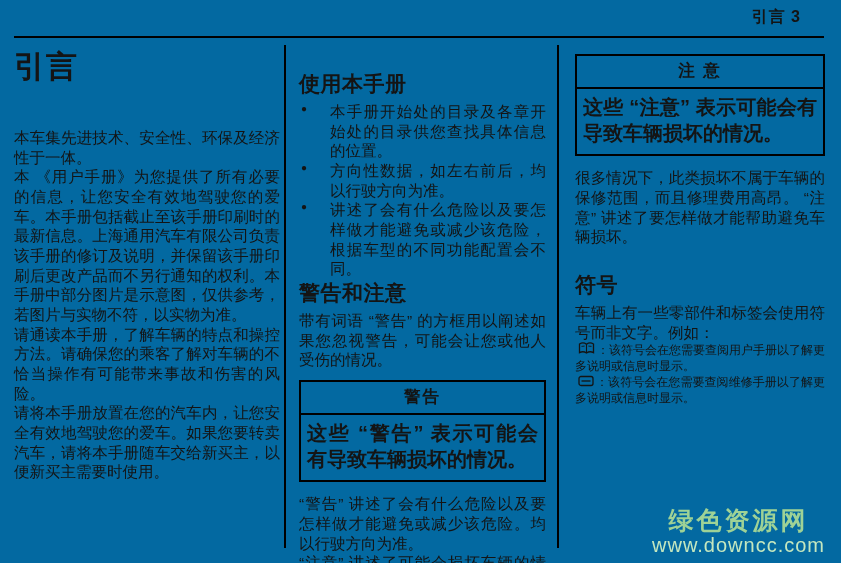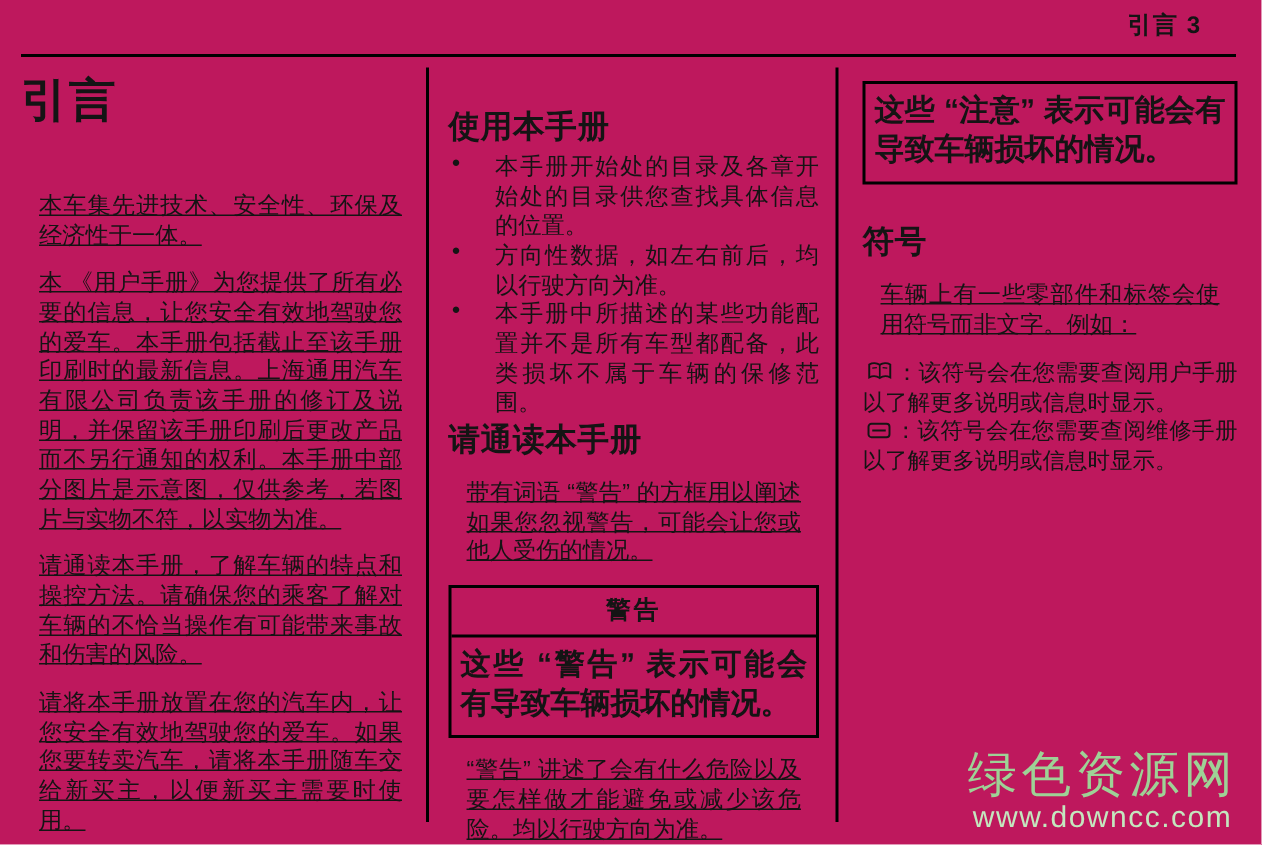--- a/index.html
+++ b/index.html
@@ -2,21 +2,21 @@
 <html><head>
 <meta charset="utf-8">
 <style>
   * { margin:0; padding:0; box-sizing:border-box; }
   html,body { background:#ffffff; }
   body {
     width:841px; height:563px; position:relative; overflow:hidden;
     font-family:"Liberation Sans","DejaVu Sans",sans-serif;
     color:#141414;
   }
-  .page { position:absolute; inset:0; background:#be185d; }
+  .page { position:absolute; inset:0; background:#0369a1; }
 
   
   .page-header {
     position:absolute; top:7px; right:40px;
     font-size:16px; font-weight:bold; letter-spacing:1px;
   }
   .top-rule {
     position:absolute; top:36px; left:14px; width:810px; height:2px;
     background:#000;
   }
@@ -28,21 +28,21 @@
 
   
   .col { position:absolute; top:44px; }
   .col-1 { left:14px;  width:266px; }
   .col-2 { left:299px; width:247px; }
   .col-3 { left:575px; width:250px; }
 
   .doc-title { font-size:31px; font-weight:bold; letter-spacing:1px; margin:2px 0 40px 0; }
 
   .body-text { font-size:15.5px; line-height:1.27; text-align:justify; }
-  .body-text p { margin:12px;text-decoration:underline; }
+  .body-text p { margin:0; }
 
   h2.section-heading { font-size:21px; font-weight:bold; margin:0 0 4px 0; letter-spacing:0.5px; }
 
   
   .bullet-list { margin:2px 0 0 0; }
   .bullet-item { position:relative; padding-left:31px; font-size:15.5px; line-height:1.27; text-align:justify; }
   .bullet-item::before { content:"●"; position:absolute; left:2px; top:1px; font-size:10px; }
 
   
   .alert-box { border:2px solid #000; margin:10px 0 12px 0; }
@@ -52,26 +52,26 @@
   }
   .alert-box .alert-body {
     font-weight:bold; font-size:20px; line-height:1.28;
     padding:6px 6px 8px 6px; text-align:justify;
   }
 
   .mt-sect { margin-top:20px; }
   .mt-para { margin-top:12px; }
 
   
-  .symbol-item { font-size:15px; line-height:1.27; text-align:justify; }
+  .symbol-item { font-size:12px; line-height:1.27; text-align:justify; }
   .sym-icon { display:inline-block; vertical-align:-1px; margin:0 2px 0 3px; }
 
   
   .watermark { position:absolute; right:16px; bottom:6px; text-align:center; }
-  .watermark .wm-title { font-size:33px; font-weight:normal; letter-spacing:3px; line-height:1.1; }
+  .watermark .wm-title { font-size:25px; font-weight:bold; letter-spacing:3px; line-height:1.1; }
   .watermark .wm-url { font-size:20px; letter-spacing:1px; }
 </style>
 </head>
 <body>
 
 <div class="page">
 
   <div class="page-header">
     <span>引言</span>
     <span>3</span>
@@ -89,44 +89,48 @@
       <p>请通读本手册，了解车辆的特点和操控方法。请确保您的乘客了解对车辆的不恰当操作有可能带来事故和伤害的风险。</p>
       <p>请将本手册放置在您的汽车内，让您安全有效地驾驶您的爱车。如果您要转卖汽车，请将本手册随车交给新买主，以便新买主需要时使用。</p>
     </div>
   </div>
 
   <div class="col col-2">
     <h2 class="section-heading" style="margin-top:26px;">使用本手册</h2>
     <div class="bullet-list">
       <div class="bullet-item">本手册开始处的目录及各章开始处的目录供您查找具体信息的位置。</div>
       <div class="bullet-item">方向性数据，如左右前后，均以行驶方向为准。</div>
-      <div class="bullet-item">本手册中所描述的某些功能配置并不是所有车型都配备，此类损坏不属于车辆的保修范围。</div>
+      <div class="bullet-item">讲述了会有什么危险以及要怎样做才能避免或减少该危险，根据车型的不同功能配置会不同。</div>
     </div>
 
-    <h2 class="section-heading mt-sect">请通读本手册</h2>
+    <h2 class="section-heading mt-sect">警告和注意</h2>
     <div class="body-text">
       <p>带有词语 “警告” 的方框用以阐述如果您忽视警告，可能会让您或他人受伤的情况。</p>
     </div>
 
     <div class="alert-box">
       <div class="alert-title">警告</div>
       <div class="alert-body">这些 “警告” 表示可能会有导致车辆损坏的情况。</div>
     </div>
 
     <div class="body-text">
       <p>“警告” 讲述了会有什么危险以及要怎样做才能避免或减少该危险。均以行驶方向为准。</p>
       <p>“注意” 讲述了可能会损坏车辆的情况。</p>
     </div>
   </div>
 
   <div class="col col-3">
     <div class="alert-box" style="margin-top:10px;">
+      <div class="alert-title">注 意</div>
       <div class="alert-body">这些 “注意” 表示可能会有导致车辆损坏的情况。</div>
     </div>
 
+    <div class="body-text mt-para">
+      <p>很多情况下，此类损坏不属于车辆的保修范围，而且修理费用高昂。 “注意” 讲述了要怎样做才能帮助避免车辆损坏。</p>
+    </div>
 
     <h2 class="section-heading" style="margin-top:24px;">符号</h2>
     <div class="body-text">
       <p>车辆上有一些零部件和标签会使用符号而非文字。例如：</p>
     </div>
 
     <p class="symbol-item">
       <span class="sym-icon">
         <svg width="17" height="13" viewBox="0 0 17 13">
           <path d="M1.5 2 C3.5 0.8, 6.5 0.8, 8.5 2.2 C10.5 0.8, 13.5 0.8, 15.5 2 L15.5 10.6 C13.5 9.6, 10.5 9.6, 8.5 11 C6.5 9.6, 3.5 9.6, 1.5 10.6 Z" fill="none" stroke="#141414" stroke-width="1.3"></path>

